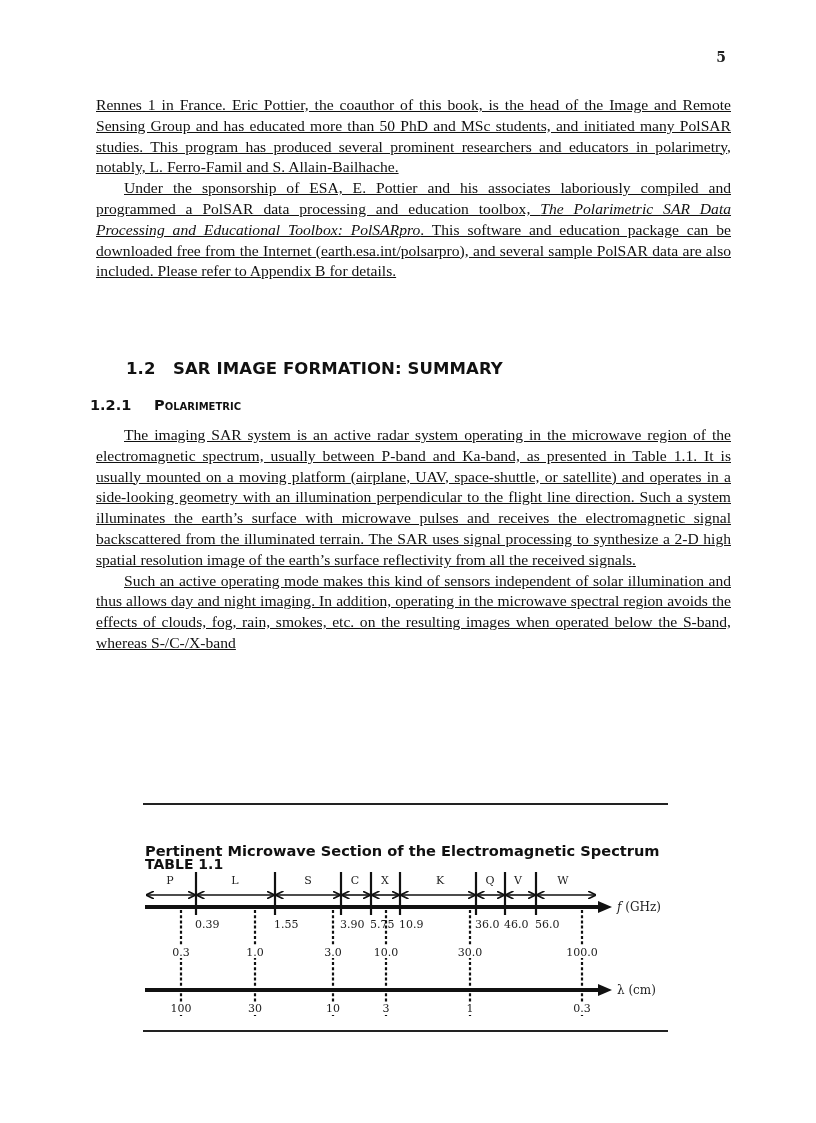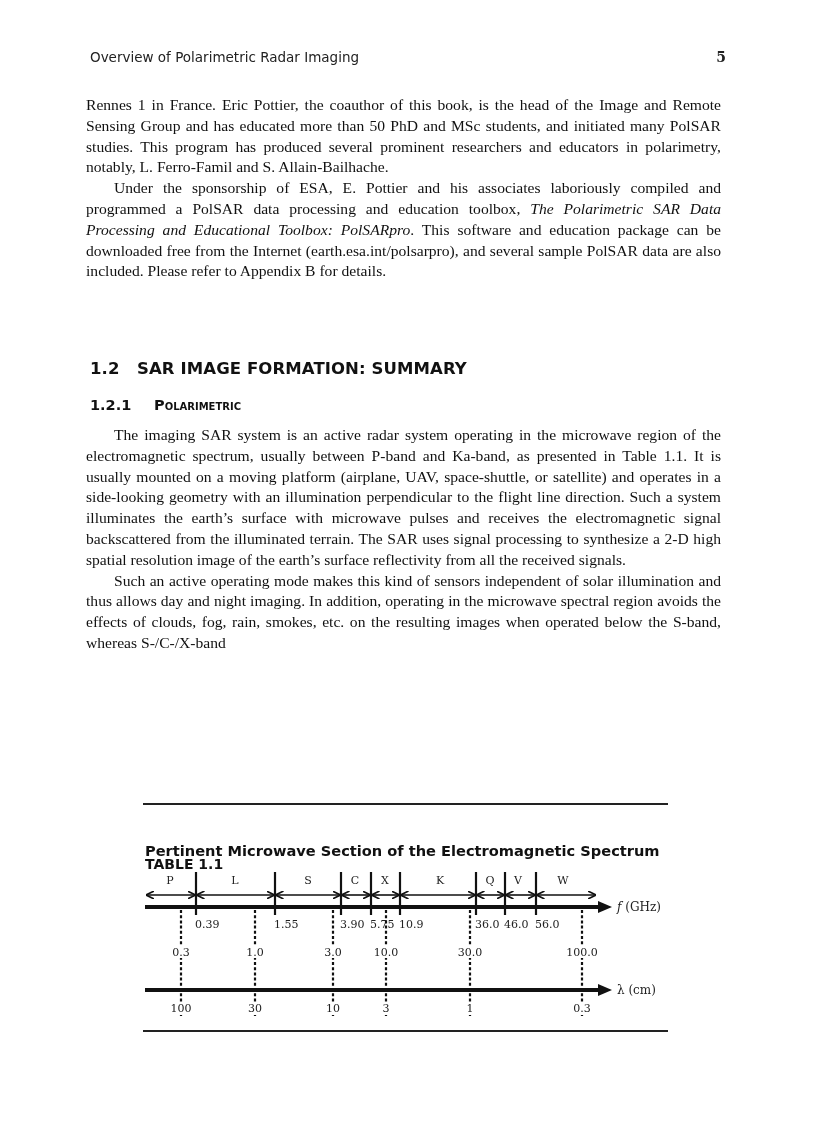--- a/index.html
+++ b/index.html
@@ -1,38 +1,37 @@
 <!DOCTYPE html>
 <html><head>
 <meta charset="utf-8">
 <style>
   html, body { margin: 0; padding: 0; background: #ffffff; }
   body { width: 816px; height: 1123px; position: relative; overflow: hidden; color: #111; }
   .running-head { position: absolute; left: 90px; top: 49px; width: 636px; font-family: "DejaVu Sans", sans-serif; font-size: 13.5px; color: #222; }
   .running-head .pageno { position: absolute; right: 0; top: 0; font-family: "DejaVu Serif", serif; font-weight: bold; font-size: 14px; }
-  .body-text { position: absolute; left: 86px; width: 635px; font-family: "Liberation Serif", serif; font-size: 15.6px; line-height: 20.8px; text-align: justify; color: #111; }
+  .body-text { position: absolute; left: 96px; width: 635px; font-family: "Liberation Serif", serif; font-size: 15.6px; line-height: 20.8px; text-align: justify; color: #111; text-decoration: underline; }
   .body-text p { margin: 0; }
   .body-text p.indent { text-indent: 28px; }
   .h2 { position: absolute; left: 90px; top: 359px; font-family: "DejaVu Sans", sans-serif; font-weight: bold; font-size: 16.5px; color: #111; letter-spacing: 0.1px; }
-  .h2 .num { display: inline-block; width: 47px; }
+  .h2 .num { display: inline-block; width: 47px; margin-left: 36px; }
   .h3 { position: absolute; left: 90px; top: 397px; font-family: "DejaVu Sans", sans-serif; font-weight: bold; font-size: 14.5px; color: #111; }
   .h3 .num { display: inline-block; width: 64px; }
   .h3 .sc { font-variant: small-caps; }
   .table-block { position: absolute; left: 0; top: 0; width: 816px; height: 1123px; pointer-events: none; }
   .rule { position: absolute; left: 143px; width: 525px; height: 2px; background: #222; }
   .table-label { position: absolute; left: 145px; top: 856px; font-family: "DejaVu Sans", sans-serif; font-weight: bold; font-size: 14px; color: #111; }
   .table-title { position: absolute; left: 145px; top: 842px; font-family: "DejaVu Sans", sans-serif; font-weight: bold; font-size: 14.6px; color: #111; }
   svg.diagram { position: absolute; left: 0; top: 0; }
   svg text { font-family: "DejaVu Serif", serif; font-size: 11px; fill: #222; }
 </style>
 </head>
 <body>
 
 <div class="running-head">
-  <span>Overview of Polarimetric Radar Imaging</span>
   <span class="pageno">5</span>
 </div>
 
 <div class="body-text" style="top: 95px;">
   <p>Rennes 1 in France. Eric Pottier, the coauthor of this book, is the head of the Image and Remote Sensing Group and has educated more than 50 PhD and MSc students, and initiated many PolSAR studies. This program has produced several prominent researchers and educators in polarimetry, notably, L. Ferro-Famil and S. Allain-Bailhache.</p>
   <p class="indent"><span>Under the sponsorship of ESA, E. Pottier and his associates laboriously compiled and programmed a PolSAR data processing and education toolbox, </span><i>The Polarimetric SAR Data Processing and Educational Toolbox: PolSARpro</i><span>. This software and education package can be downloaded free from the Internet (earth.esa.int/polsarpro), and several sample PolSAR data are also included. Please refer to Appendix B for details.</span></p>
 </div>
 
 <div class="h2">
   <span class="num">1.2</span><span>SAR IMAGE FORMATION: SUMMARY</span>

